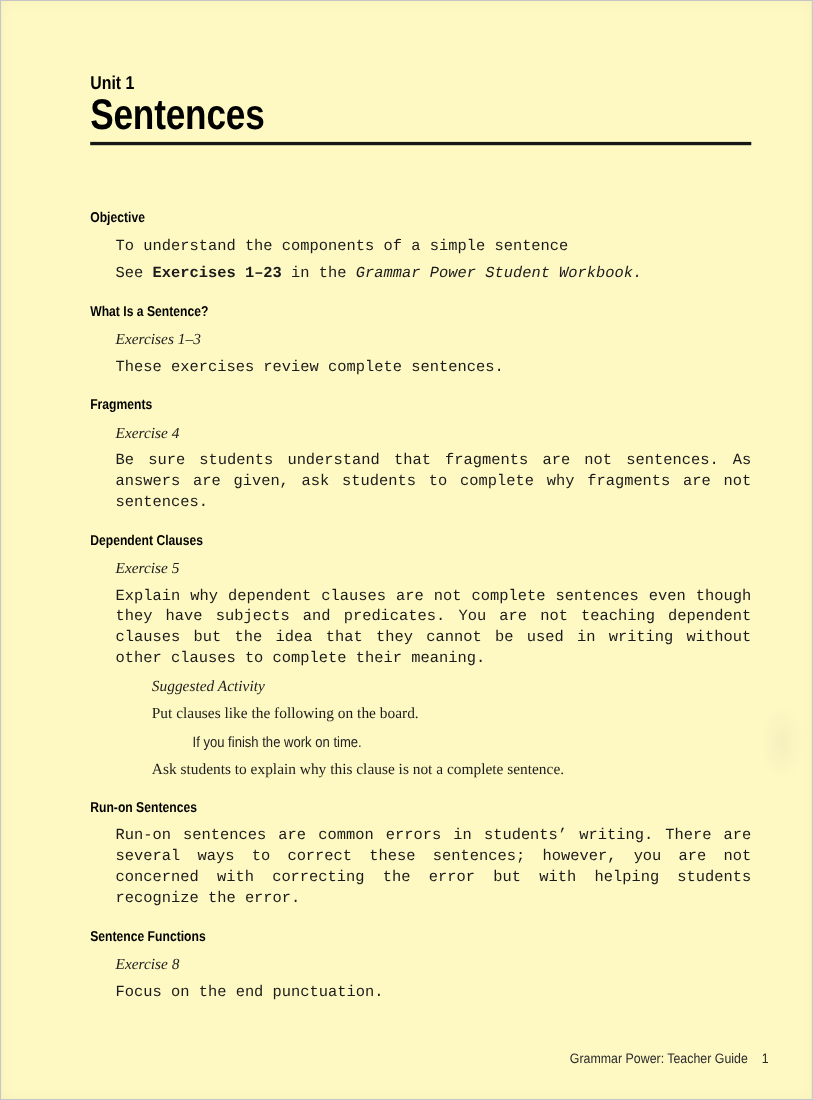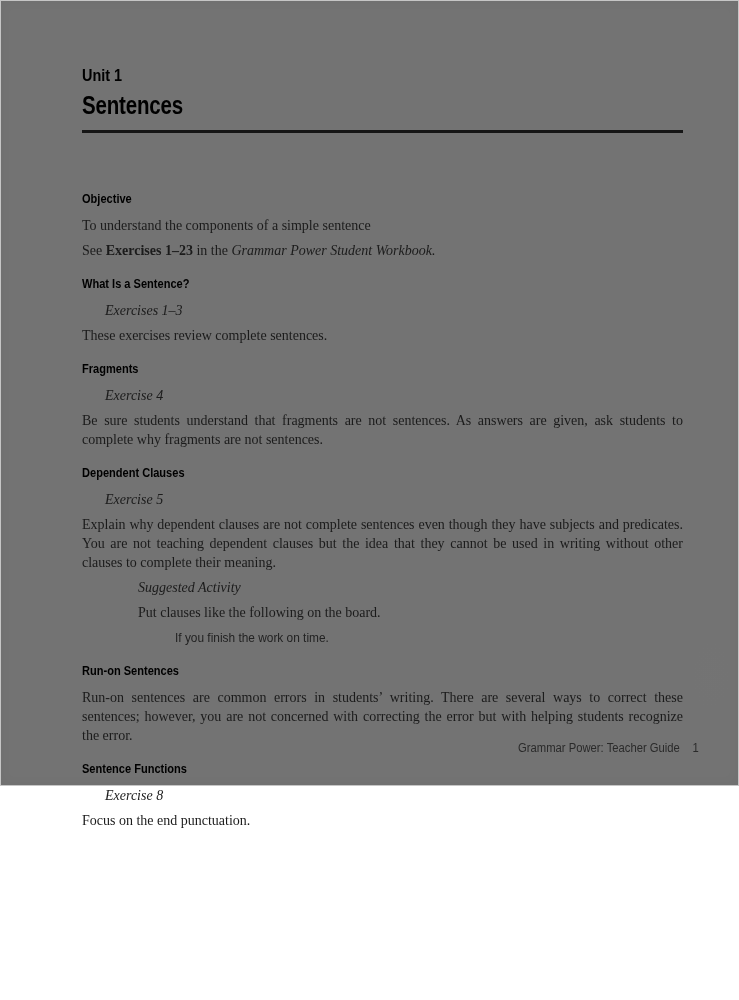--- a/index.html
+++ b/index.html
@@ -6,41 +6,41 @@
   html, body { width: 739px; height: 1000px; }
   body {
     background: #ffffff;
     font-family: "Liberation Serif", serif;
     color: #1b1b1b;
     overflow: hidden;
   }
   .page {
     position: relative;
     width: 739px;
-    height: 786px;
-    background: #737373;
+    height: 1000px;
+    background: #fef9c3;
     box-shadow: inset 0 0 0 1px #c6c6c6, inset 0 0 14px rgba(0,0,0,0.04);
     padding: 66px 56px 0 82px;
   }
   
   .cond {
     display: inline-block;
     font-family: "Liberation Sans", sans-serif;
     transform: scaleX(0.85);
     transform-origin: 0 50%;
     white-space: nowrap;
   }
   .unit-label {
     font-size: 17px;
     line-height: 19px;
     font-weight: bold;
     color: #000;
   }
   .unit-title {
-    font-size: 25px;
+    font-size: 39px;
     line-height: 34px;
     font-weight: bold;
     color: #000;
     margin-top: 3px;
     letter-spacing: -0.2px;
   }
   .unit-title .cond { transform: scaleX(0.82); }
   .title-rule {
     width: 100%;
     height: 2.5px;
@@ -53,21 +53,21 @@
     line-height: 20px;
     font-weight: bold;
     color: #000;
     margin: 14px 0 7px 0;
   }
   .blk {
     font-size: 14px;
     line-height: 19px;
     margin: 6px 0;
   }
-  .blk.body      { text-align: justify; }
+  .blk.body      { margin-left: 23px; text-align: justify; font-family: Liberation Mono, monospace; }
   .blk.exercise  { margin-left: 23px; font-style: italic; }
   .blk.activity_title { margin-left: 56px; font-style: italic; }
   .blk.activity_body  { margin-left: 56px; }
   .blk.board_example  { margin-left: 93px; }
   .blk.board_example .run-n {
     display: inline-block;
     font-family: "Liberation Sans", sans-serif;
     transform: scaleX(0.88);
     transform-origin: 0 50%;
     font-size: 13.5px;
@@ -131,20 +131,21 @@
         <p class="blk exercise"><span class="run-n">Exercise 4</span></p>
         <p class="blk body"><span class="run-n">Be sure students understand that fragments are not sentences. As answers are given, ask students to complete why fragments are not sentences.</span></p>
       </section>
       <section>
         <h2 class="sec-heading"><span class="cond">Dependent Clauses</span></h2>
         <p class="blk exercise"><span class="run-n">Exercise 5</span></p>
         <p class="blk body"><span class="run-n">Explain why dependent clauses are not complete sentences even though they have subjects and predicates. You are not teaching dependent clauses but the idea that they cannot be used in writing without other clauses to complete their meaning.</span></p>
         <p class="blk activity_title"><span class="run-n">Suggested Activity</span></p>
         <p class="blk activity_body"><span class="run-n">Put clauses like the following on the board.</span></p>
         <p class="blk board_example"><span class="run-n">If you finish the work on time.</span></p>
+        <p class="blk activity_body"><span class="run-n">Ask students to explain why this clause is not a complete sentence.</span></p>
       </section>
       <section>
         <h2 class="sec-heading"><span class="cond">Run-on Sentences</span></h2>
         <p class="blk body"><span class="run-n">Run-on sentences are common errors in students’ writing. There are several ways to correct these sentences; however, you are not concerned with correcting the error but with helping students recognize the error.</span></p>
       </section>
       <section>
         <h2 class="sec-heading"><span class="cond">Sentence Functions</span></h2>
         <p class="blk exercise"><span class="run-n">Exercise 8</span></p>
         <p class="blk body"><span class="run-n">Focus on the end punctuation.</span></p>
       </section>

